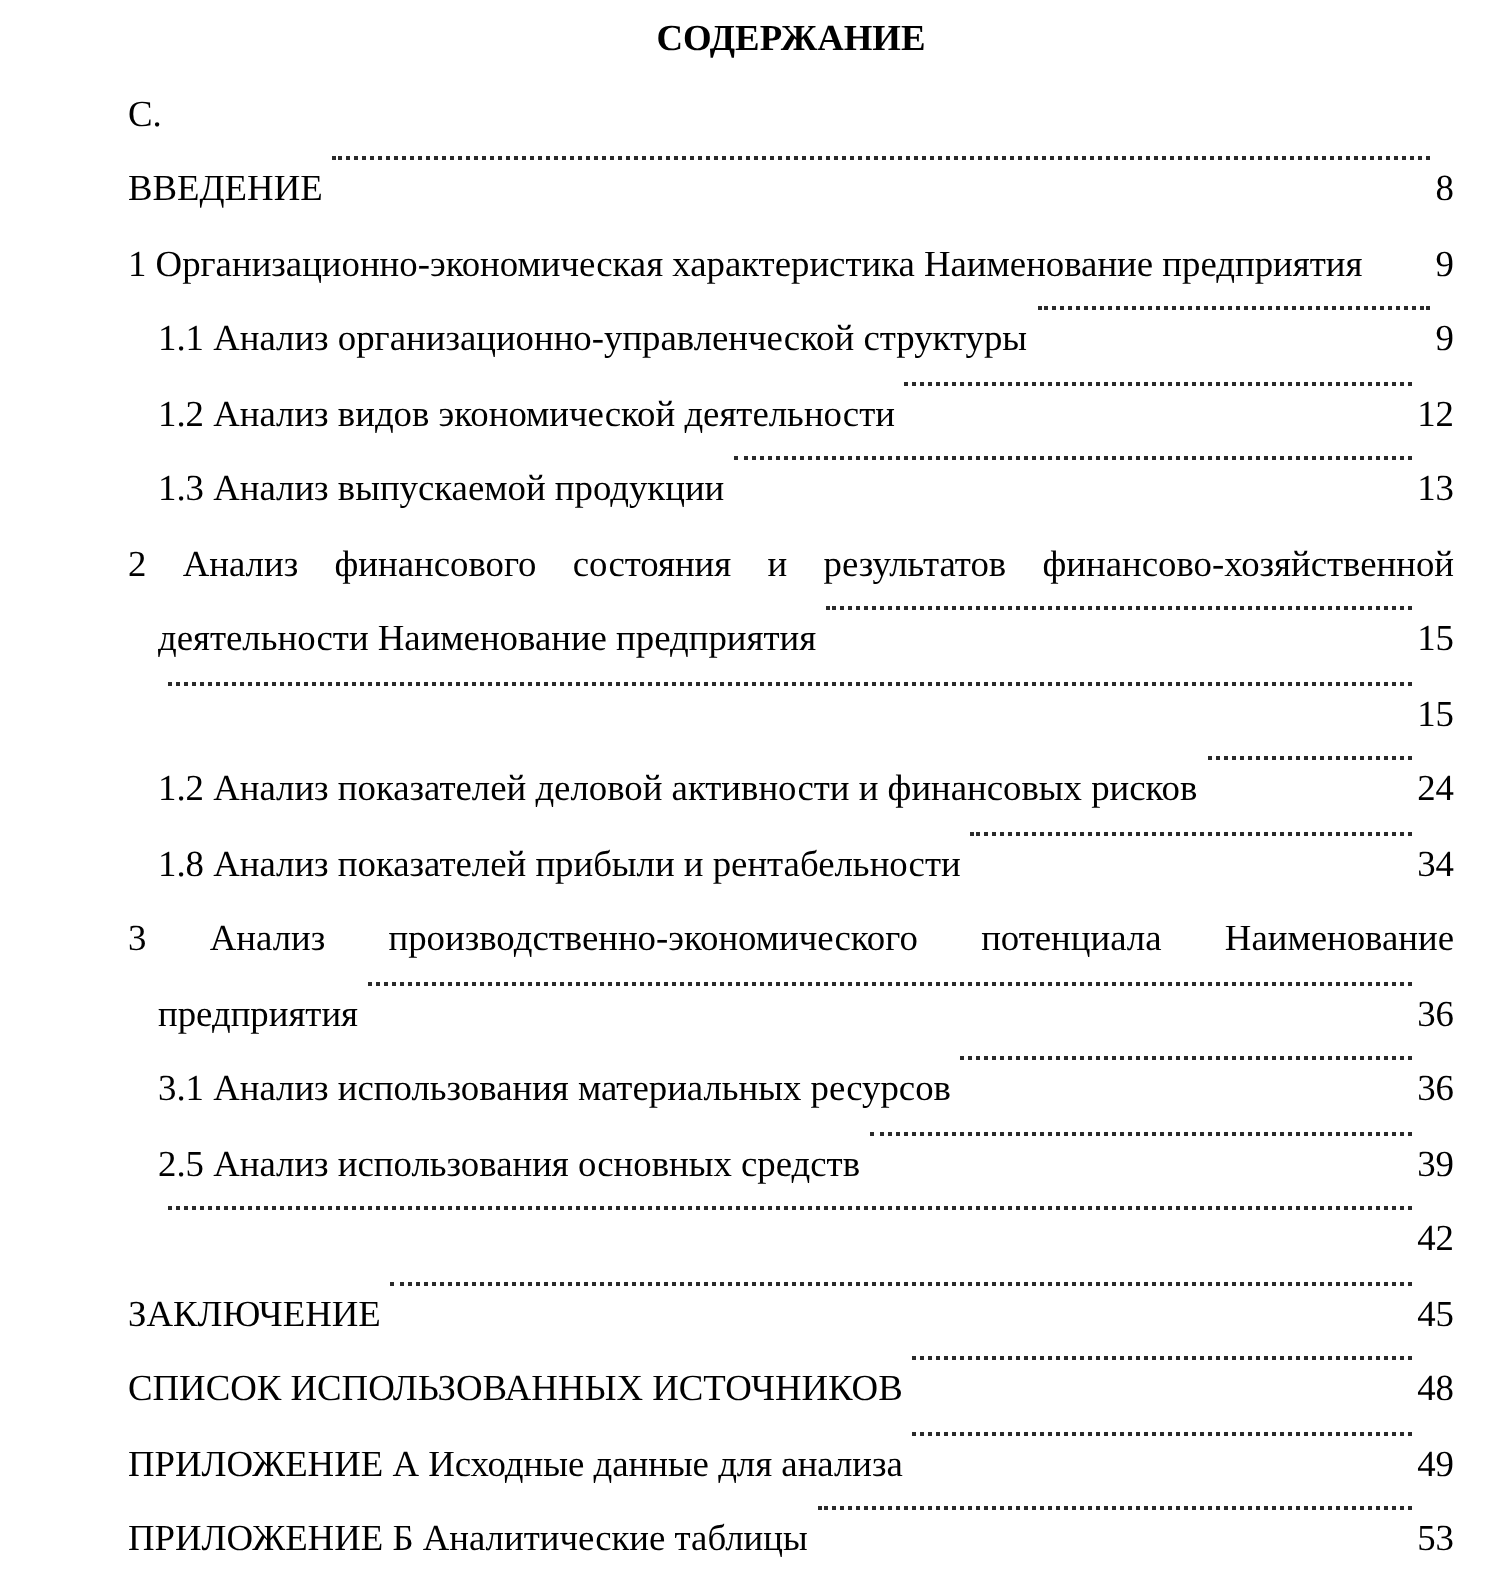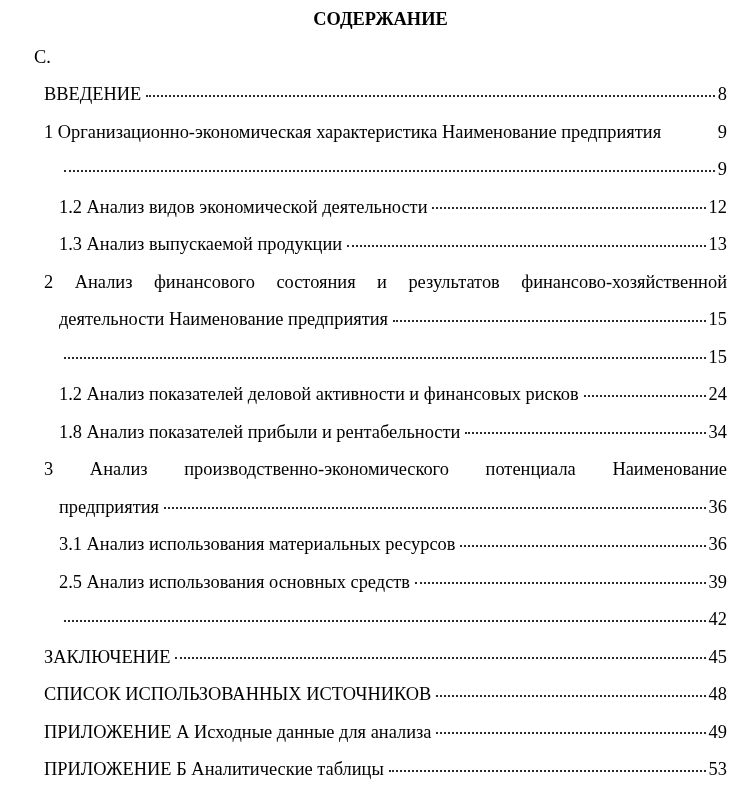--- a/index.html
+++ b/index.html
@@ -12,40 +12,39 @@
     height: 794px;
     overflow: hidden;
     font-family: "Liberation Serif", "DejaVu Serif", serif;
     color: #000000;
     font-size: 18.4px;
   }
   .page {
     box-sizing: border-box;
     width: 743px;
     height: 794px;
-    padding: 1px 16px 0 34px;
+    padding: 1px 16px 0 64px;
     background: #ffffff;
   }
   .doc-title {
     margin: 0;
     font-size: 18.4px;
     font-weight: bold;
     text-align: center;
     line-height: 37.5px;
   }
   .col-label {
     line-height: 37.5px;
   }
   .toc-row {
     display: flex;
-    align-items: center;
+    align-items: flex-start;
     line-height: 37.5px;
     max-height: 37.5px;
     overflow: hidden;
-    margin-left: 10px;
   }
   .toc-row .label {
     white-space: nowrap;
   }
   .toc-row.indent-1 {
     padding-left: 15px;
   }
   .toc-row.justify .label {
     display: block;
     width: 100%;
@@ -78,20 +77,21 @@
         <span class="label">ВВЕДЕНИЕ</span>
         <span class="leader"></span>
         <span class="page-num">8</span>
       </div>
       <div class="toc-row">
         <span class="label">1 Организационно-экономическая характеристика Наименование предприятия</span>
         <span class="leader blank"></span>
         <span class="page-num">9</span>
       </div>
       <div class="toc-row indent-1">
+        <span class="label">1.1 Анализ организационно-управленческой структуры</span>
         <span class="leader"></span>
         <span class="page-num">9</span>
       </div>
       <div class="toc-row indent-1">
         <span class="label">1.2 Анализ видов экономической деятельности</span>
         <span class="leader"></span>
         <span class="page-num">12</span>
       </div>
       <div class="toc-row indent-1">
         <span class="label">1.3 Анализ выпускаемой продукции</span>

